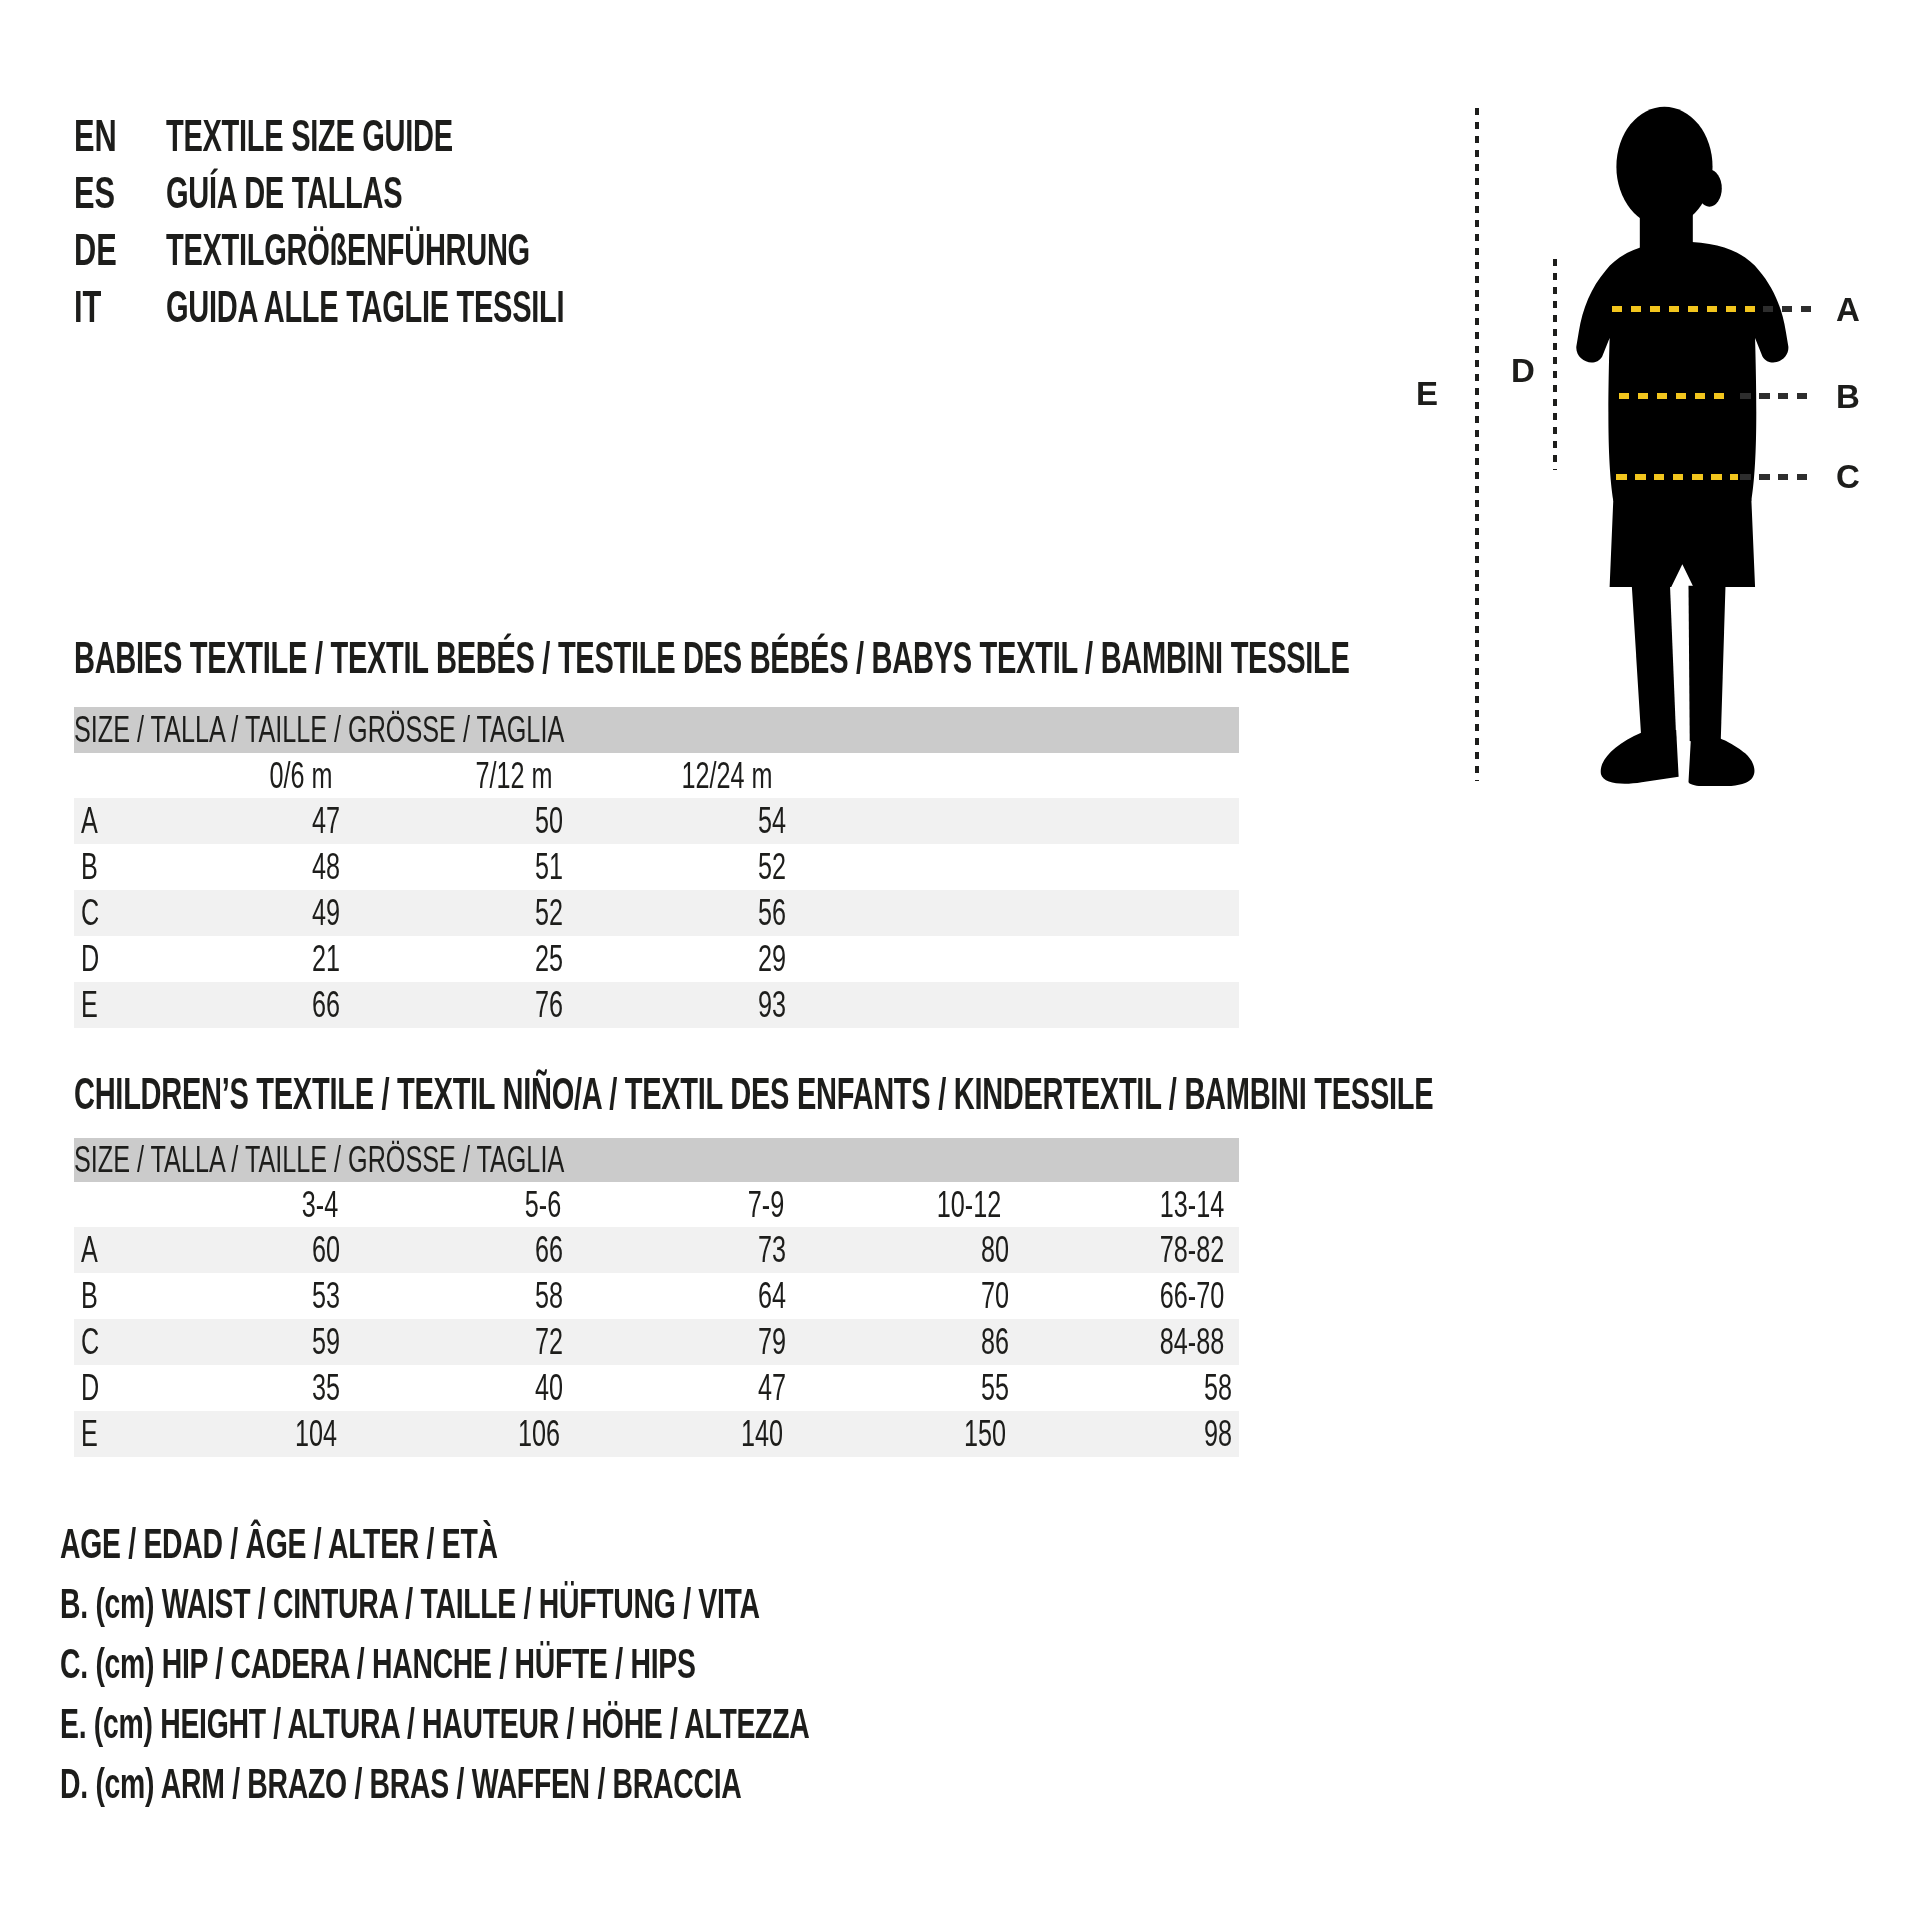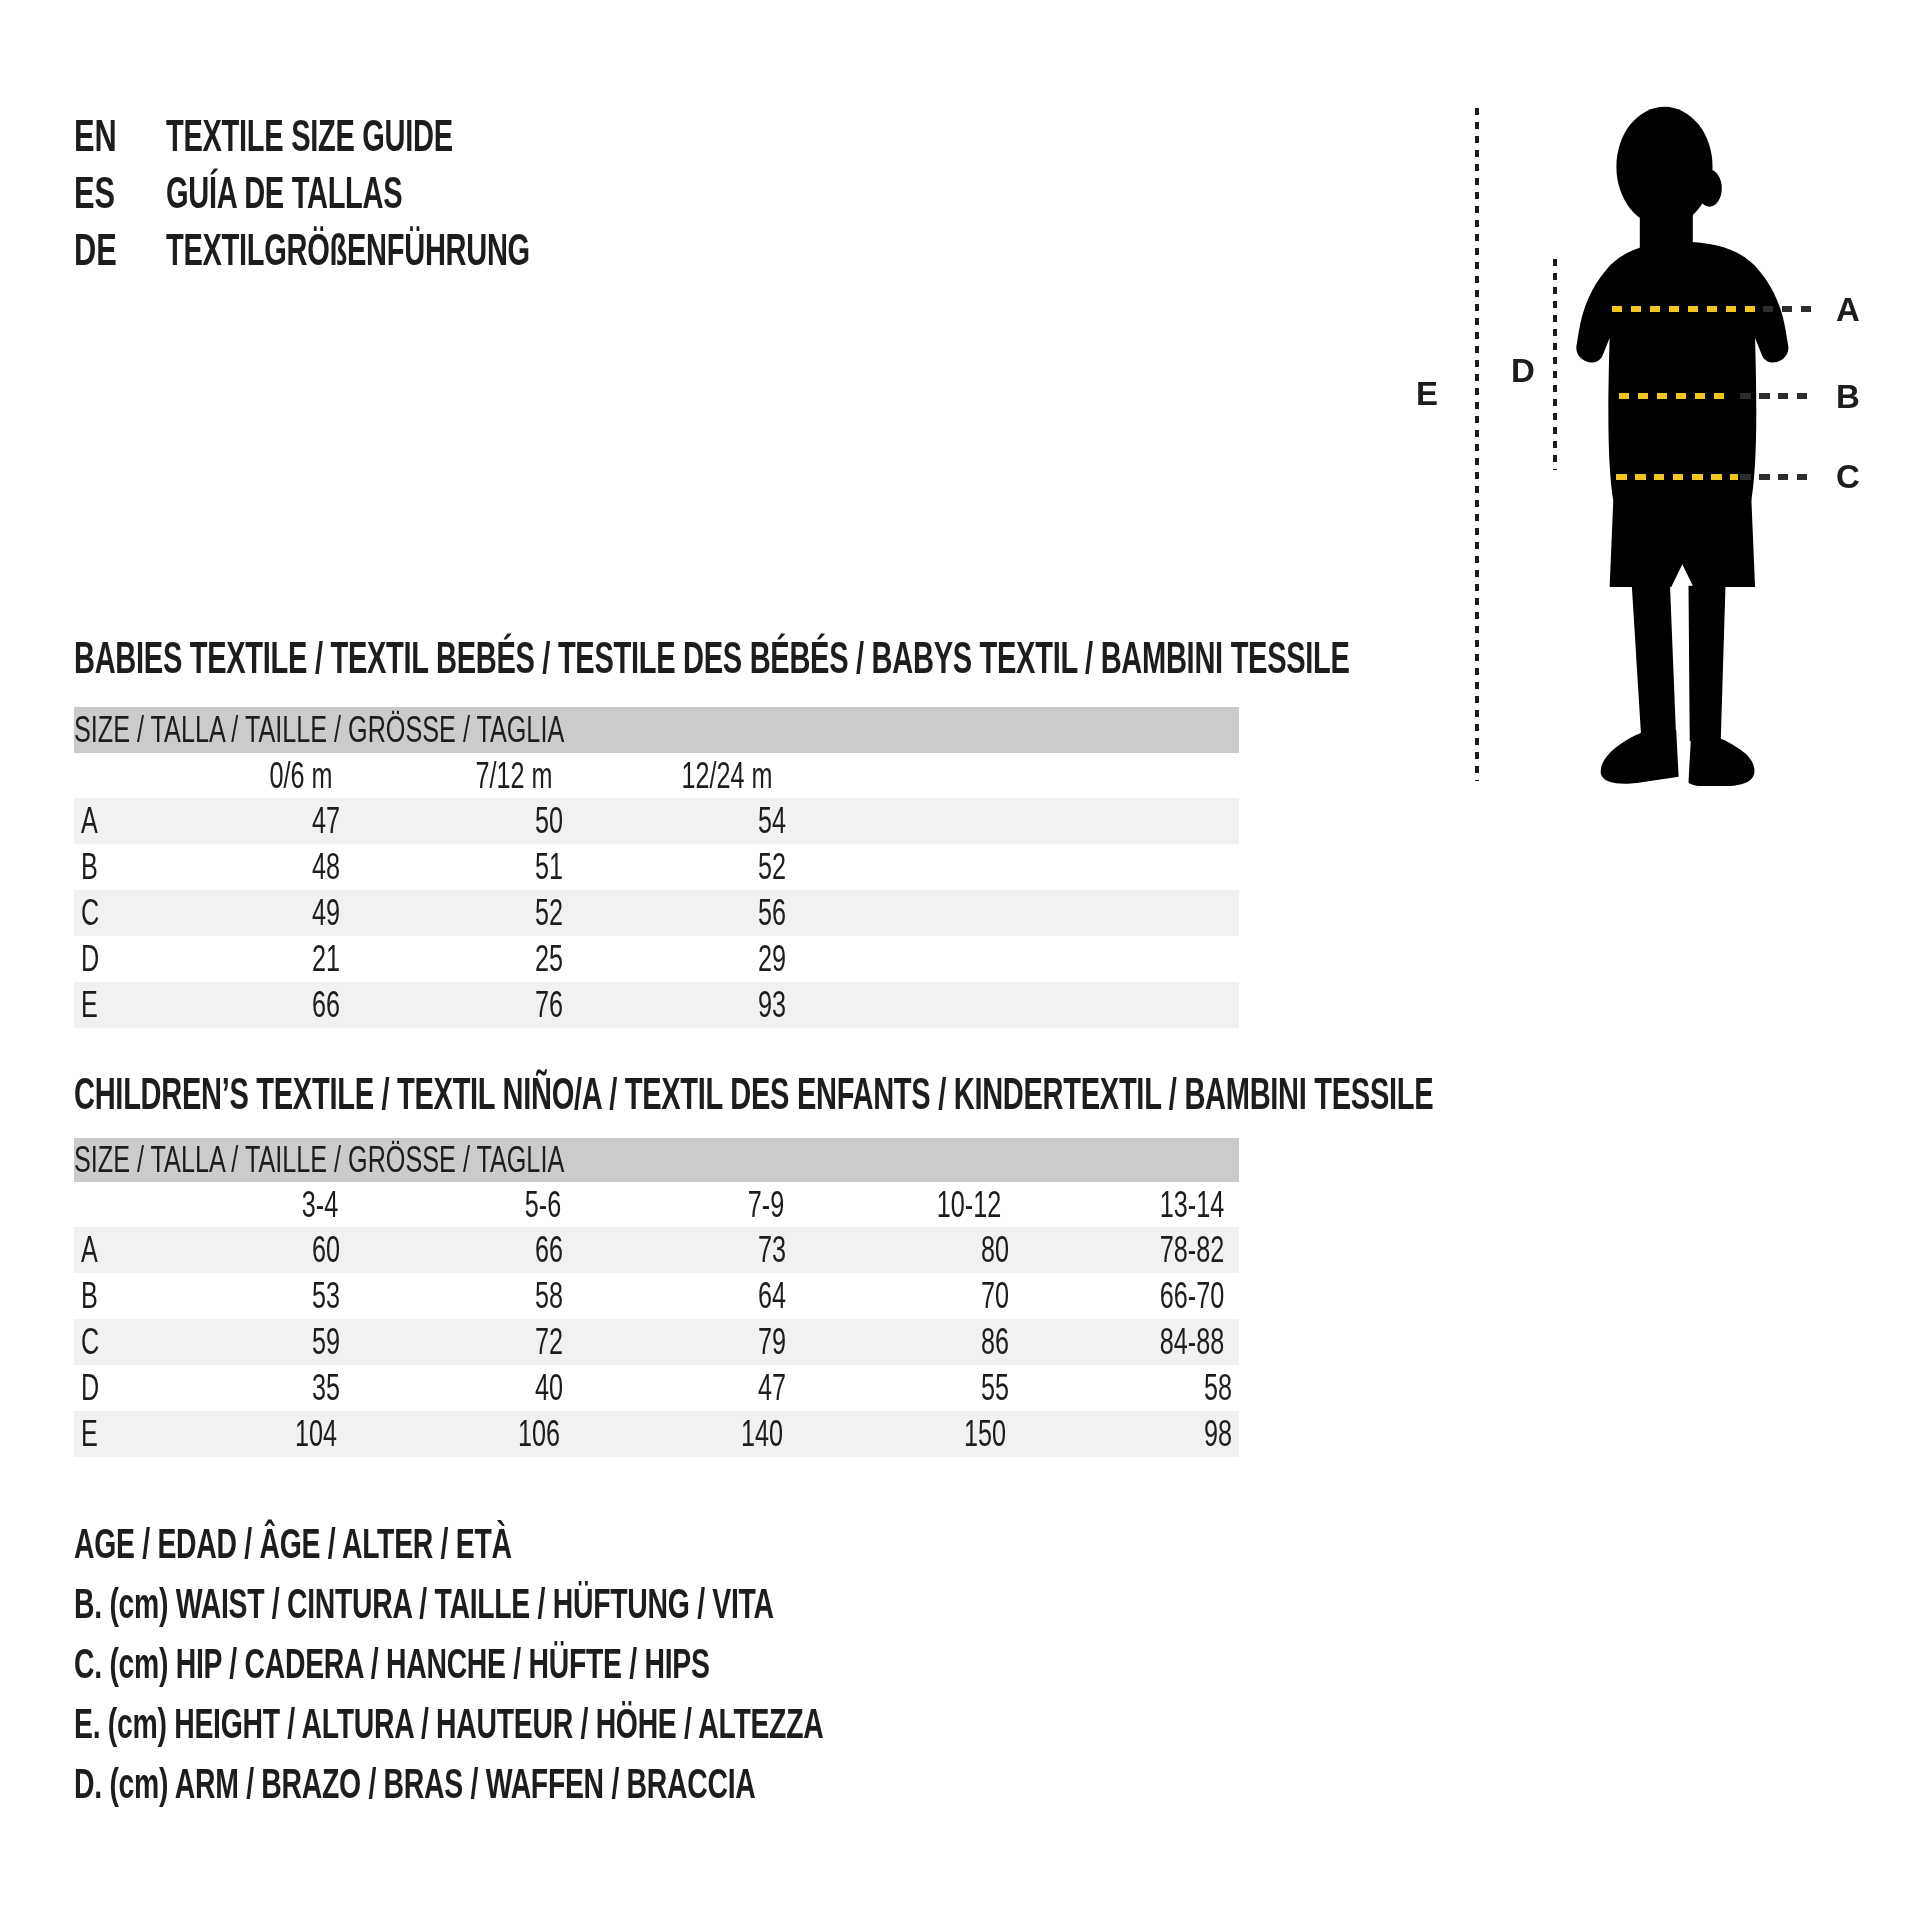--- a/index.html
+++ b/index.html
@@ -50,20 +50,24 @@
       <span class="lang-code"><span class="condl">EN</span></span>
       <span class="cond">TEXTILE SIZE GUIDE</span>
     </div>
     <div class="lang-row">
       <span class="lang-code"><span class="condl">ES</span></span>
       <span class="cond">GUÍA DE TALLAS</span>
     </div>
     <div class="lang-row">
       <span class="lang-code"><span class="condl">DE</span></span>
       <span class="cond">TEXTILGRÖßENFÜHRUNG</span>
+    </div>
+    <div class="lang-row">
+      <span class="lang-code"><span class="condl">IT</span></span>
+      <span class="cond">GUIDA ALLE TAGLIE TESSILI</span>
     </div>
   </div>
 
   <div class="abs vdots" style="left:1475px; top:108px; height:673px;"></div>
   <div class="abs vdots" style="left:1553px; top:259px; height:211px;"></div>
   <div class="abs diag-label" style="left:1416px; top:375px;">E</div>
   <div class="abs diag-label" style="left:1511px; top:352px;">D</div>
 
   <svg class="abs" style="left:1570px; top:105px;" width="237" height="681" viewBox="0 0 384 1105" aria-hidden="true">
     <g fill="#000000">
@@ -186,21 +190,21 @@
     <div class="t-row alt">
       <span class="row-label"><span class="condl">E</span></span>
       <span class="cell"><span class="condc">104</span></span>
       <span class="cell"><span class="condc">106</span></span>
       <span class="cell"><span class="condc">140</span></span>
       <span class="cell"><span class="condc">150</span></span>
       <span class="cell"><span class="condc">98</span></span>
     </div>
   </div>
 
-  <div class="abs" style="left:74px; top:1513px;">
+  <div class="abs" style="left:60px; top:1513px;">
     <div class="legend-line">
         <span class="cond">AGE / EDAD / ÂGE / ALTER / ETÀ</span>
       </div>
     <div class="legend-line">
         <span class="cond">B. (cm) WAIST / CINTURA / TAILLE / HÜFTUNG / VITA</span>
       </div>
     <div class="legend-line">
         <span class="cond">C. (cm) HIP / CADERA / HANCHE / HÜFTE / HIPS</span>
       </div>
     <div class="legend-line">

